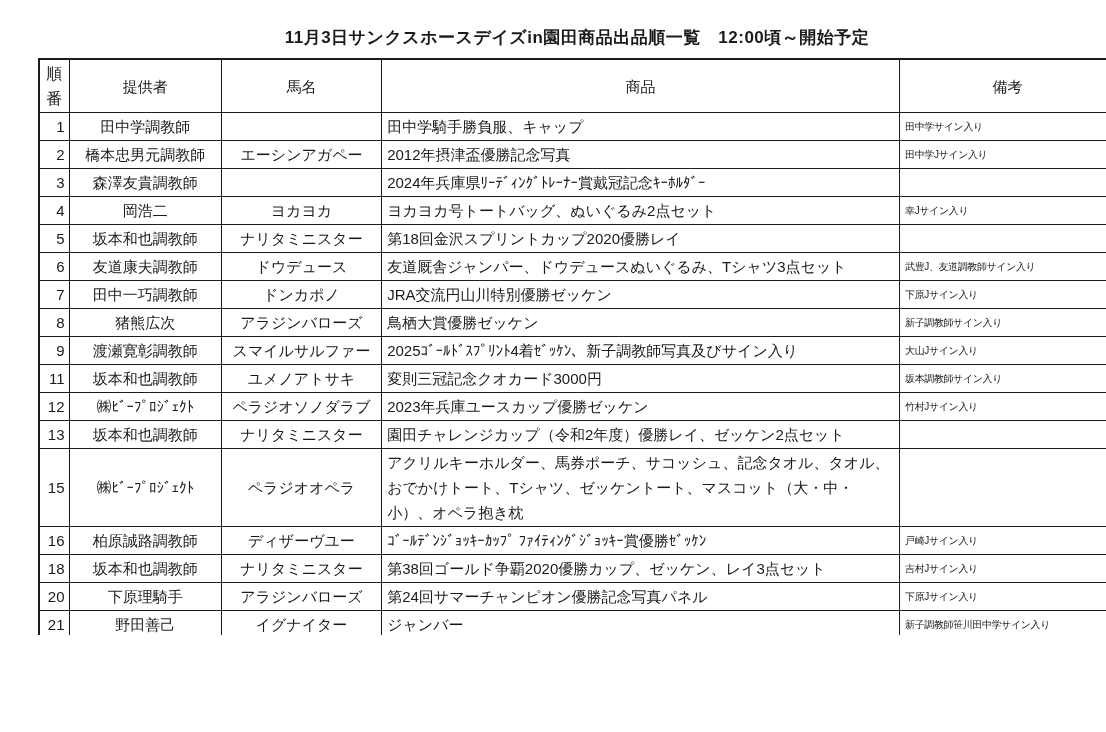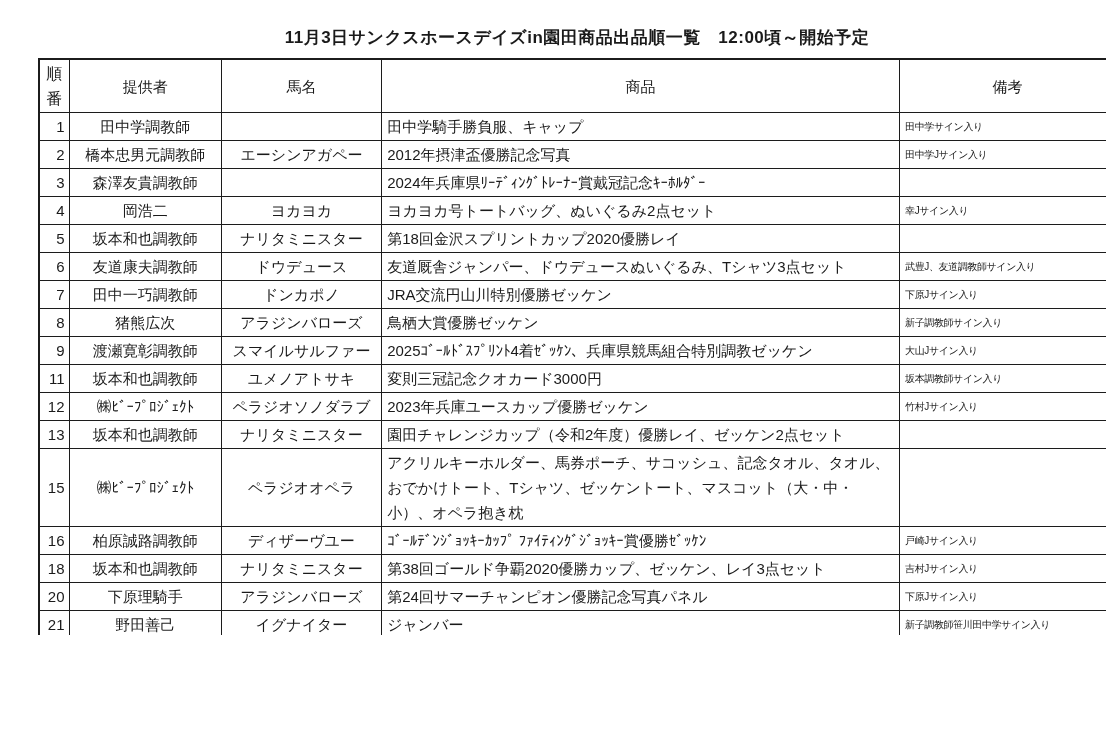--- a/index.html
+++ b/index.html
@@ -132,21 +132,21 @@
           <td class="col-no">8</td>
           <td class="col-provider">猪熊広次</td>
           <td class="col-horse">アラジンバローズ</td>
           <td class="col-product">鳥栖大賞優勝ゼッケン</td>
           <td class="col-remark">新子調教師サイン入り</td>
         </tr>
         <tr>
           <td class="col-no">9</td>
           <td class="col-provider">渡瀬寛彰調教師</td>
           <td class="col-horse">スマイルサルファー</td>
-          <td class="col-product">2025ｺﾞｰﾙﾄﾞｽﾌﾟﾘﾝﾄ4着ｾﾞｯｹﾝ、兵庫県競馬組合特別調教ゼッケン</td>
+          <td class="col-product">2025ｺﾞｰﾙﾄﾞｽﾌﾟﾘﾝﾄ4着ｾﾞｯｹﾝ、新子調教師写真及びサイン入り</td>
           <td class="col-remark">大山Jサイン入り</td>
         </tr>
         <tr>
           <td class="col-no">11</td>
           <td class="col-provider">坂本和也調教師</td>
           <td class="col-horse">ユメノアトサキ</td>
           <td class="col-product">変則三冠記念クオカード3000円</td>
           <td class="col-remark">坂本調教師サイン入り</td>
         </tr>
         <tr>

